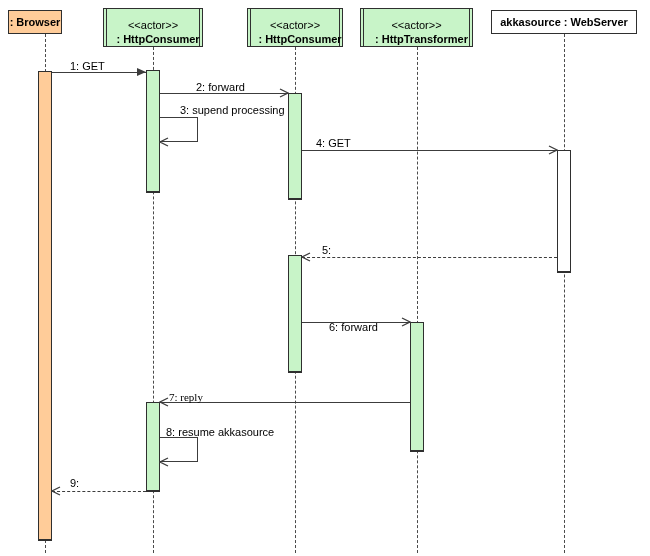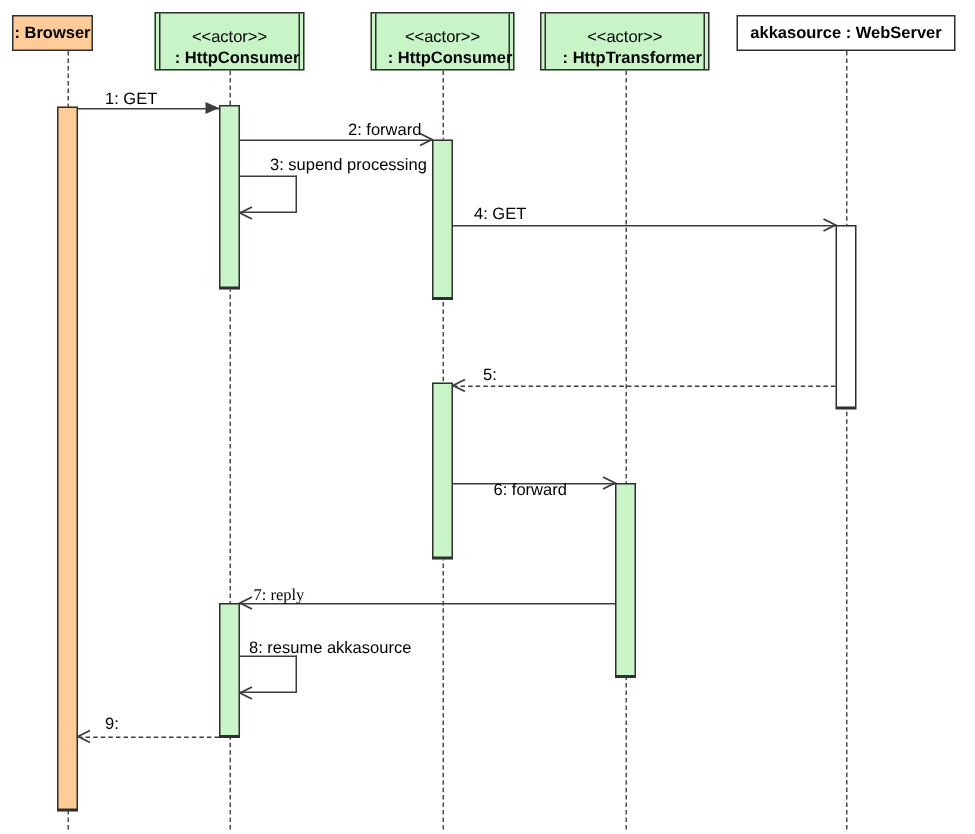--- a/index.html
+++ b/index.html
@@ -87,21 +87,21 @@
   <div class="msg" style="left:52px;top:72px;width:94px;"></div>
   <div class="tri-r" style="left:137px;top:68px;"></div>
   <span class="mlabel" style="left:70px;top:60px;">1: GET</span>
 
   <div class="msg" style="left:160px;top:93px;width:128px;"></div>
   <span class="arr" style="left:279px;top:88px;">
     <svg width="10" height="10" viewBox="0 0 10 10">
         <path d="M1 1 L9 5 L1 9" fill="none" stroke="#3c3c3c" stroke-width="1.3"></path>
       </svg>
   </span>
-  <span class="mlabel" style="left:196px;top:81px;margin-left:36px;">2: forward</span>
+  <span class="mlabel" style="left:196px;top:81px;">2: forward</span>
 
   <div class="selfmsg" style="left:160px;top:117px;width:38px;height:25px;"></div>
   <span class="arr" style="left:159px;top:137px;">
     <svg width="10" height="10" viewBox="0 0 10 10">
         <path d="M9 1 L1 5 L9 9" fill="none" stroke="#3c3c3c" stroke-width="1.3"></path>
       </svg>
   </span>
   <span class="mlabel" style="left:180px;top:104px;">3: supend processing</span>
 
   <div class="msg" style="left:302px;top:150px;width:255px;"></div>

